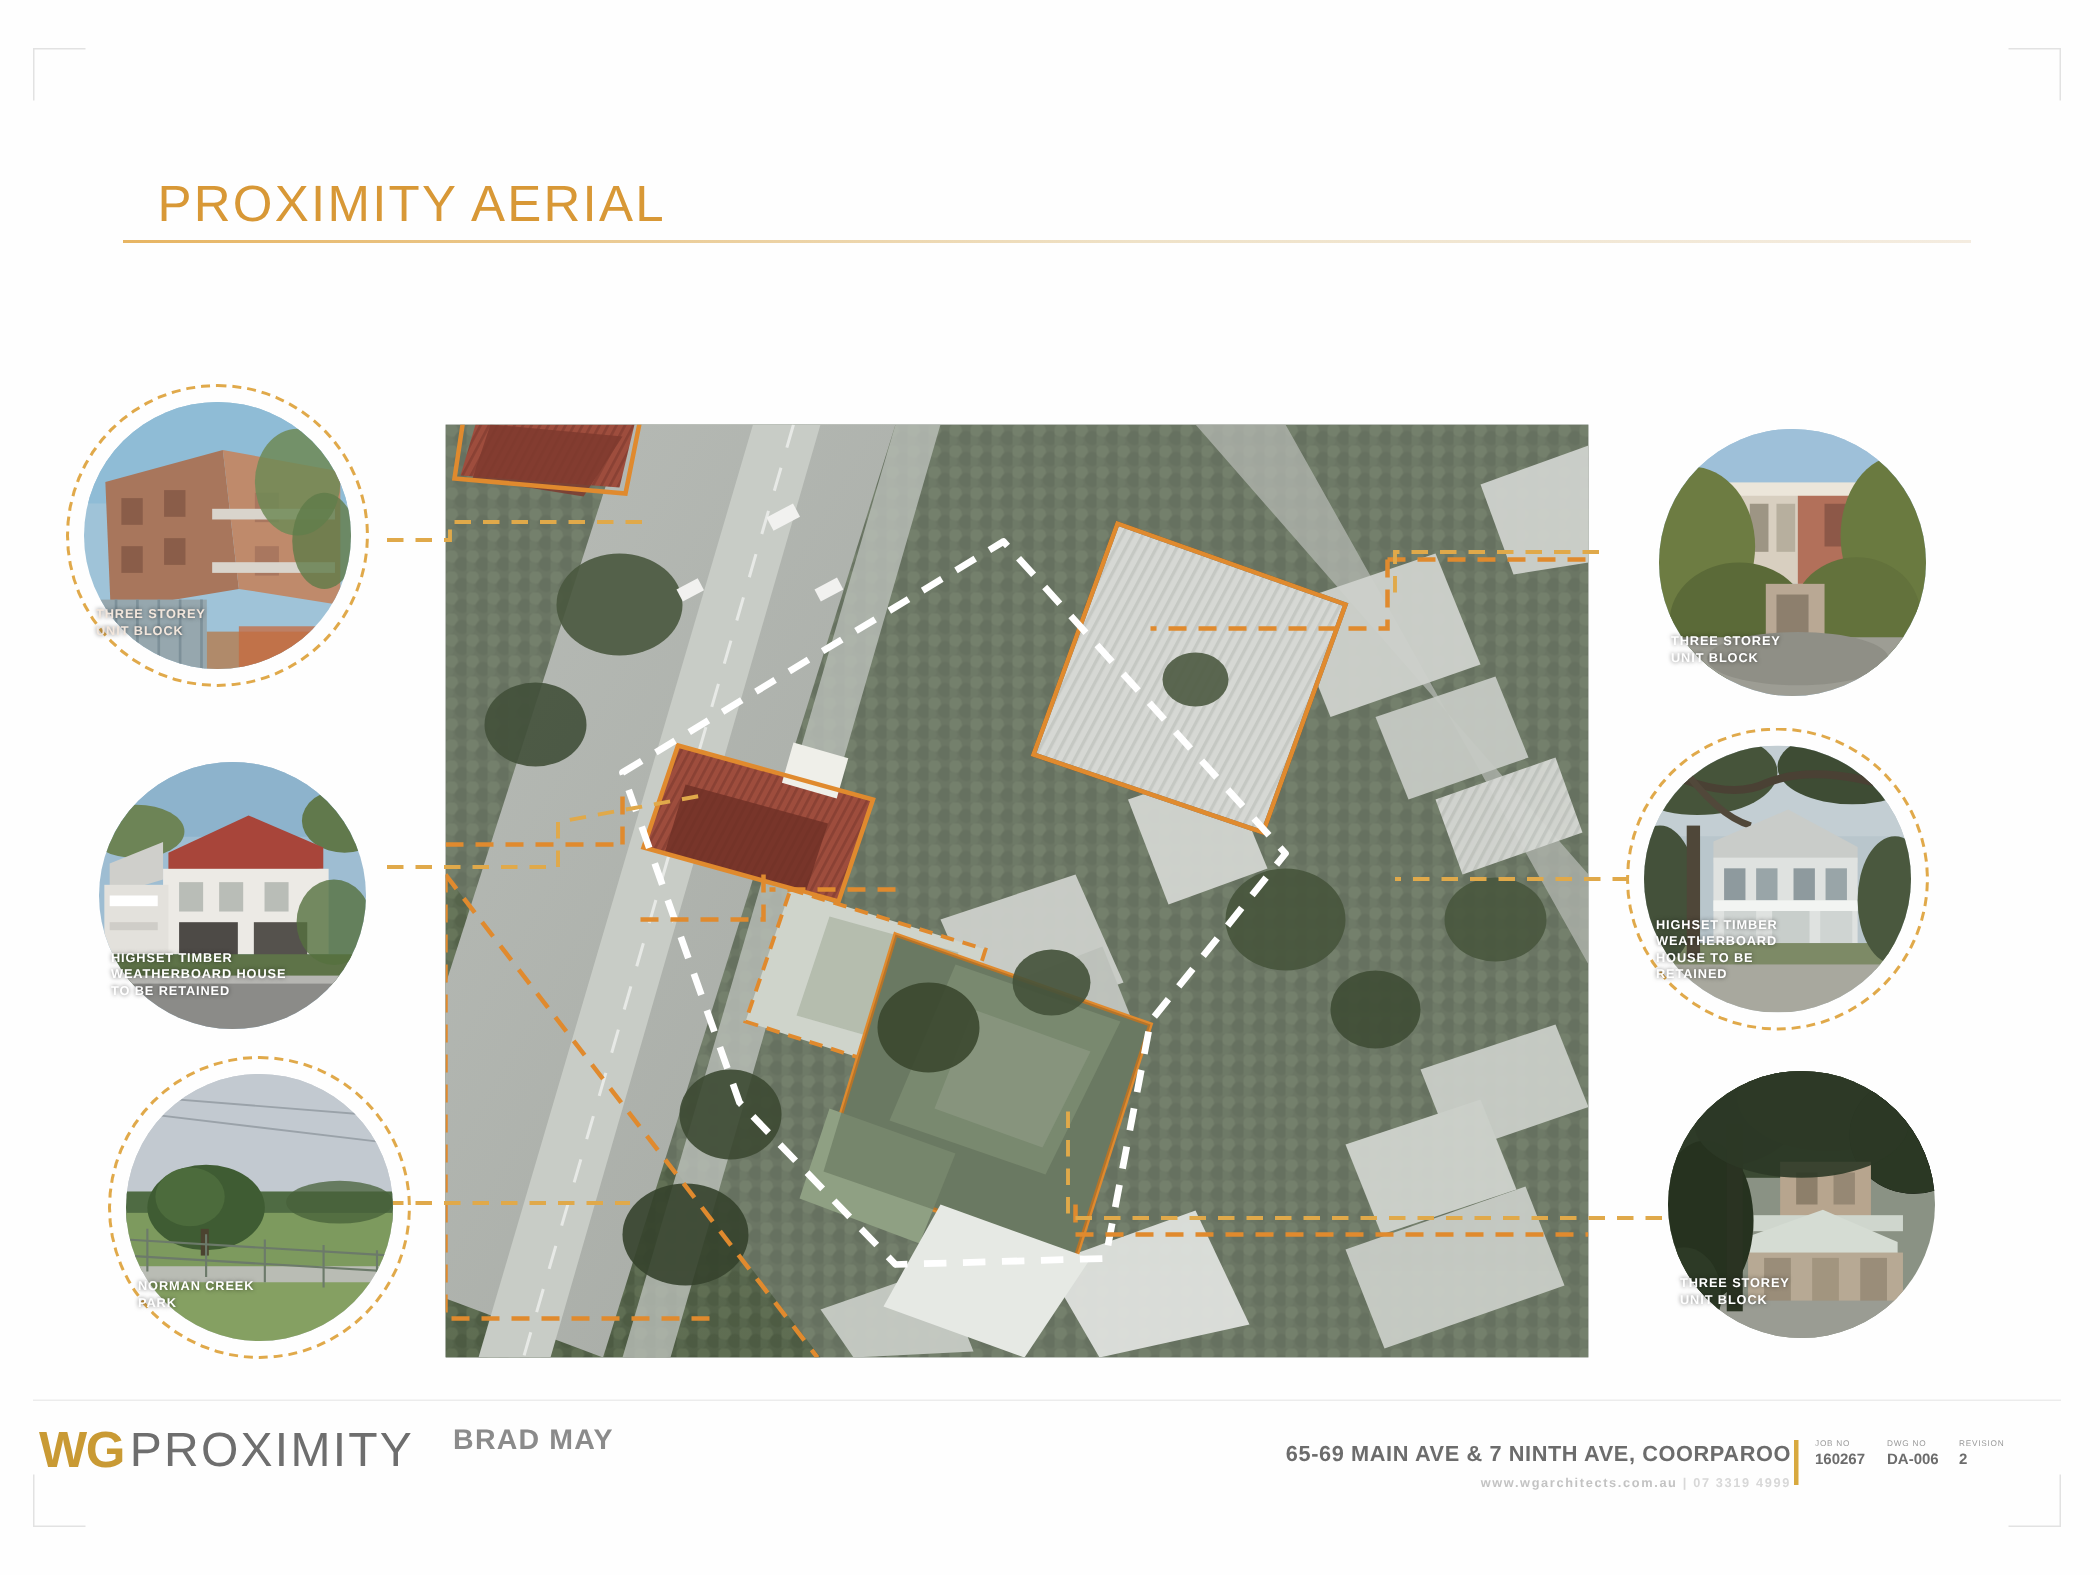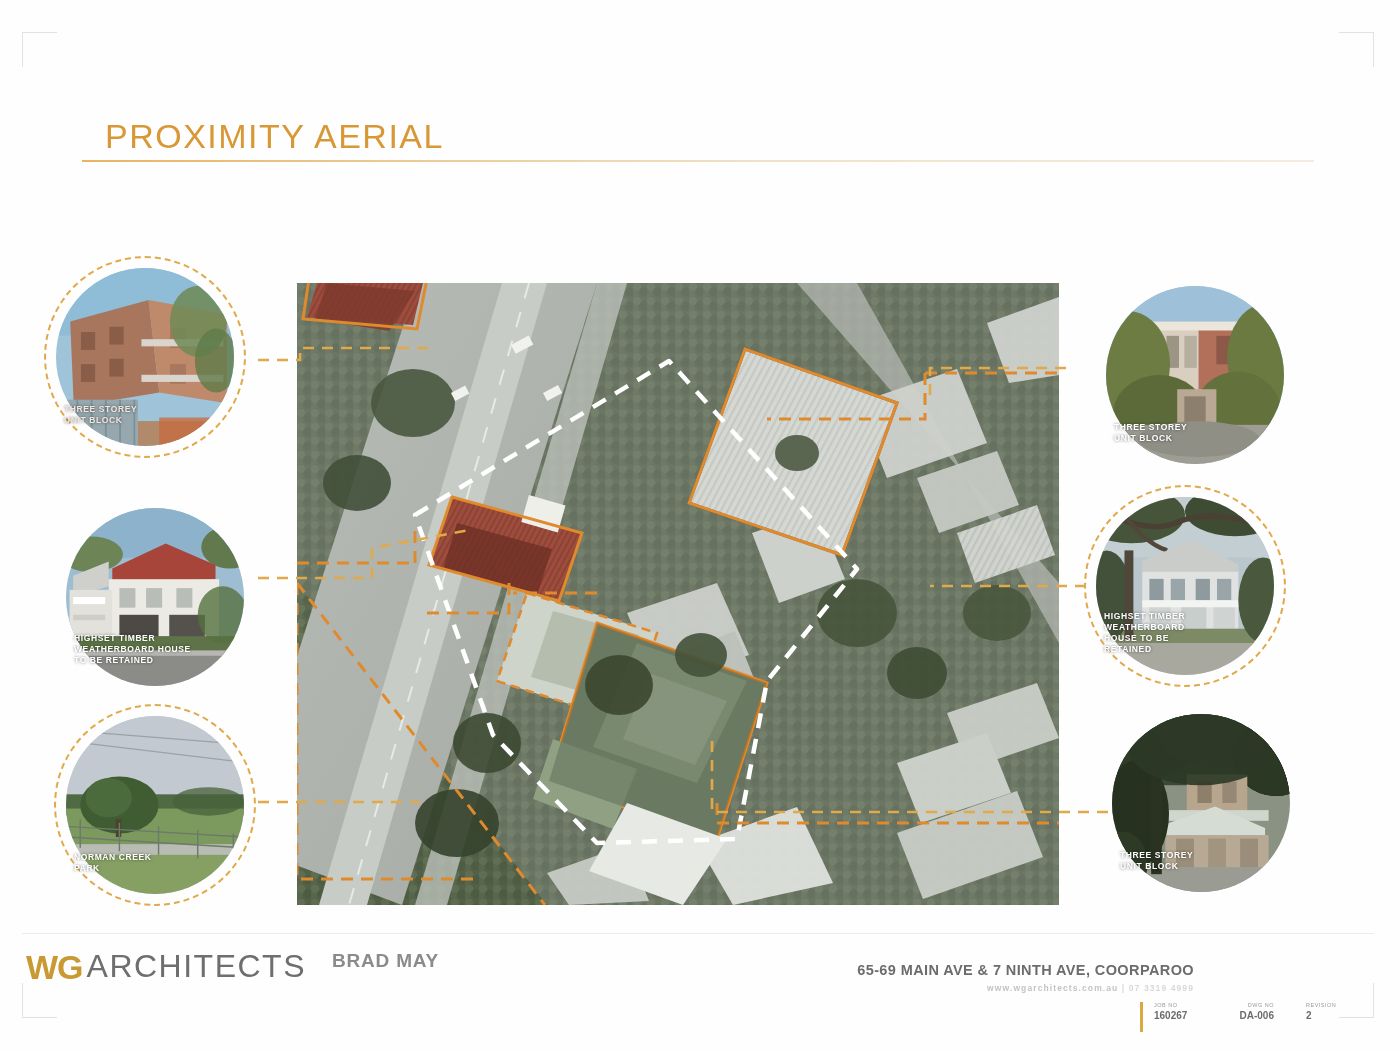--- a/index.html
+++ b/index.html
@@ -57,21 +57,21 @@
     text-align:left;color:#ffffff;
     font-size:8.5px;letter-spacing:.6px;line-height:11px;
     text-shadow:0 0 3px rgba(0,0,0,.55);
     font-weight:600;
     white-space:pre-line;
   }
   .callout .cap.dim{color:#f2e6dc;}
 
   .c-l1{left:56px;top:268px;}
   .c-l2{left:66px;top:508px;}
-  .c-l3{left:66px;top:716px;text-decoration:underline;}
+  .c-l3{left:84px;top:716px;text-decoration:underline;}
   .c-r1{left:1106px;top:286px;}
   .c-r2{left:1096px;top:497px;}
   .c-r3{left:1112px;top:714px;}
 
   
   .connectors{position:absolute;inset:0;pointer-events:none;}
 
   
   .footer-rule{
     position:absolute;left:22px;right:26px;top:933px;height:1px;background:#ececec;
@@ -79,26 +79,26 @@
   .logo{position:absolute;left:26px;top:950px;display:flex;align-items:flex-start;}
   .logo .wg{font-size:34px;font-weight:700;letter-spacing:-1px;color:#c99a34;line-height:1;}
   .logo .arch{font-size:32px;font-weight:400;letter-spacing:1.5px;color:#6e6e6e;line-height:1;margin-left:4px;}
   .logo .client{font-size:19px;font-weight:700;letter-spacing:.8px;color:#8b8b8b;margin-left:26px;}
 
   .proj{position:absolute;right:206px;top:962px;text-align:right;}
   .proj .addr{font-size:14.5px;font-weight:700;letter-spacing:.4px;color:#6c6c6c;}
   .proj .web{font-size:8.5px;letter-spacing:1.1px;color:#c3c3c3;margin-top:5px;font-weight:600;}
   .proj .web .ph{color:#d8d8d8;}
 
-  .meta{position:absolute;right:60px;top:960px;display:flex;gap:32px;align-items:flex-start;margin-top:42px;}
+  .meta{position:absolute;right:60px;top:960px;display:flex;gap:4px;align-items:flex-start;}
   .meta .bar{position:absolute;left:-14px;top:0;width:3px;height:30px;background:#d8a93f;}
   .meta .cell .k{font-size:5.5px;letter-spacing:.5px;color:#9a9a9a;text-transform:uppercase;}
   .meta .cell .v{font-size:10px;font-weight:700;color:#6c6c6c;margin-top:2px;}
   .meta .cell.job{width:44px;}
-  .meta .cell.dwg{width:44px;text-align:right;}
+  .meta .cell.dwg{width:44px;}
   .meta .cell.rev{width:34px;}
 </style>
 </head>
 <body>
 
 <div class="slide">
 
   <div class="crop tl"></div>
   <div class="crop tr"></div>
   <div class="crop bl"></div>
@@ -428,21 +428,21 @@
       </svg>
     </div>
     <div class="cap">THREE STOREY
 UNIT BLOCK</div>
   </div>
 
   <div class="footer-rule"></div>
 
   <div class="logo">
     <span class="wg">WG</span>
-    <span class="arch">ARCHITECTS</span>
+    <span class="arch">PROXIMITY</span>
     <span class="client">BRAD MAY</span>
   </div>
 
   <div class="proj">
     <div class="addr">65-69 MAIN AVE &amp; 7 NINTH AVE, COORPAROO</div>
     <div class="web">
       <span>www.wgarchitects.com.au</span>
       <span class="ph"> | </span>
       <span class="ph">07 3319 4999</span>
     </div>

